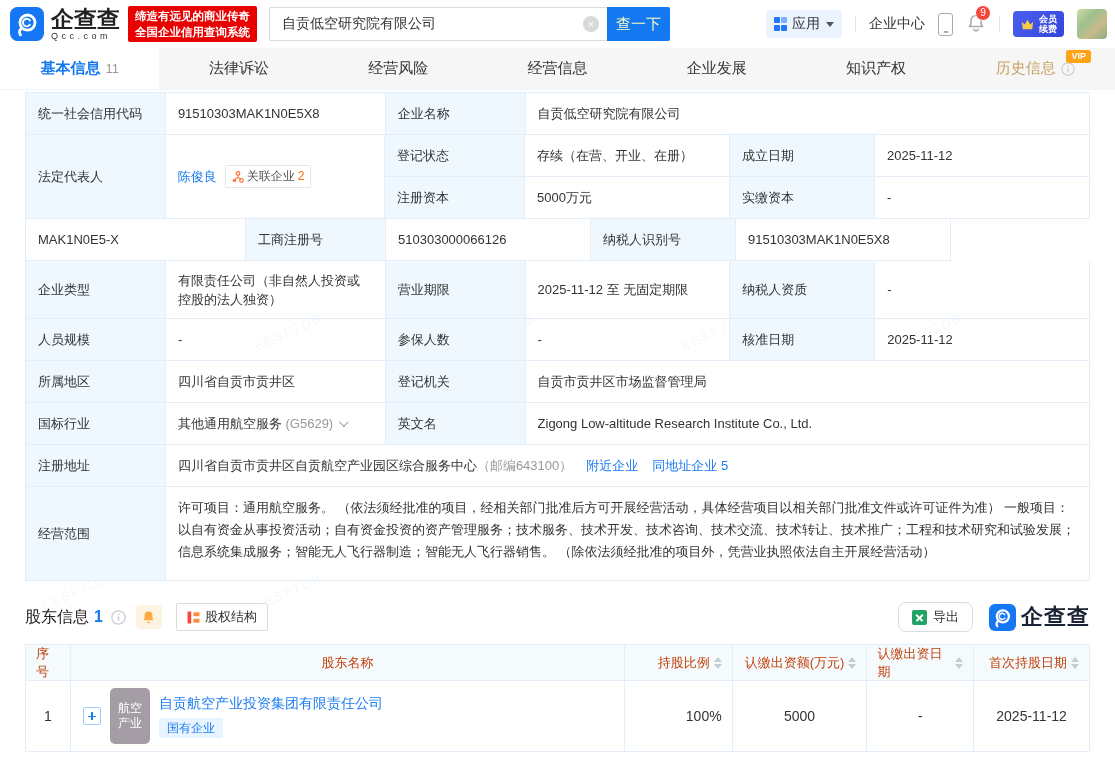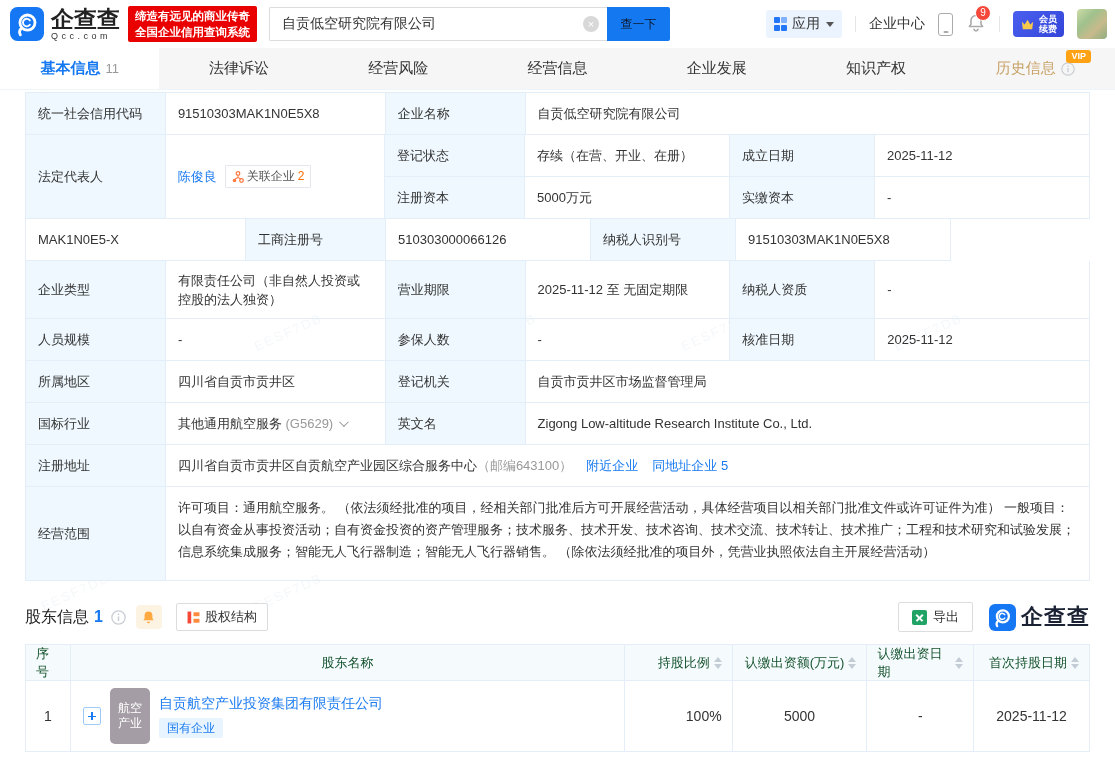--- a/index.html
+++ b/index.html
@@ -18,21 +18,21 @@
   .hdr{position:relative;z-index:2;display:flex;align-items:center;height:48px;padding:0 8px 0 10px;background:#fff;}
   .logo-area{display:flex;align-items:center;gap:7px;}
   .logo-ic{width:34px;height:34px;flex:0 0 auto;}
   .logo-txt .brand{font-size:23px;font-weight:bold;color:#222;line-height:24px;}
   .logo-txt .domain{font-size:9px;color:#333;letter-spacing:3.5px;line-height:10px;}
   .slogan{margin-left:8px;background:var(--red);color:#fff;font-size:11.5px;font-weight:bold;line-height:16px;padding:2px 7px;border-radius:2px;white-space:nowrap;}
   .searchbar{display:flex;margin-left:12px;height:34px;}
   .si-wrap{position:relative;width:338px;height:34px;}
   .si-wrap input{width:100%;height:100%;border:1px solid #DCDCDC;border-right:none;border-radius:2px 0 0 2px;padding:0 30px 0 12px;font-size:14px;color:#333;outline:none;}
   .clear-ic{position:absolute;right:8px;top:9px;width:16px;height:16px;border-radius:50%;background:#D8D8D8;color:#fff;font-size:11px;line-height:16px;text-align:center;cursor:pointer;}
-  .search-btn{width:63px;height:34px;background:var(--blue);color:#0f172a;font-size:12px;border:none;border-radius:0 2px 2px 0;cursor:pointer;}
+  .search-btn{width:63px;height:34px;background:var(--blue);color:#fef9c3;font-size:15px;border:none;border-radius:0 2px 2px 0;cursor:pointer;}
   .hdr-right{margin-left:auto;display:flex;align-items:center;gap:13px;font-size:14px;color:#333;}
   .apps-pill{display:flex;align-items:center;gap:5px;background:#EAF3FE;border-radius:3px;padding:5px 8px;cursor:pointer;}
   .grid-ic{display:grid;grid-template-columns:6px 6px;grid-template-rows:6px 6px;gap:1.5px;}
   .grid-ic i{background:#2376F6;border-radius:1px;}
   .grid-ic i:nth-child(2){background:#7FB0FA;}
   .caret{width:0;height:0;border-left:4px solid transparent;border-right:4px solid transparent;border-top:5px solid #555;margin-left:1px;}
   .vdiv{width:1px;height:16px;background:#E5E5E5;}
   .phone-ic{width:15px;height:23px;border:1.5px solid #ABABAB;border-radius:3px;position:relative;}
   .phone-ic::after{content:"";position:absolute;bottom:2px;left:50%;transform:translateX(-50%);width:5px;height:1.5px;background:#ABABAB;border-radius:1px;}
   .bell-wrap{position:relative;cursor:pointer;}
@@ -68,29 +68,29 @@
   .addr-links{margin-left:14px;display:inline-flex;gap:14px;}
 
   
   .sec-hd{display:flex;align-items:center;margin:21px 0 12px;}
   .sec-title{font-size:16px;font-weight:normal;color:#222;}
   .sec-cnt{font-size:16px;font-weight:bold;color:var(--blue);margin-left:5px;}
   .sec-hd .gap{width:8px;}
   .bell-btn{width:26px;height:24px;background:#FDF3E3;border-radius:4px;display:flex;align-items:center;justify-content:center;margin-left:10px;cursor:pointer;}
   .equity-btn{display:flex;align-items:center;gap:5px;border:1px solid #DCDCDC;border-radius:2px;background:#fff;padding:4px 10px;font-size:13px;color:#333;margin-left:14px;cursor:pointer;}
   .sec-right{margin-left:auto;display:flex;align-items:center;gap:16px;}
-  .export-btn{display:flex;align-items:center;gap:6px;border:1px solid #DCDCDC;border-radius:2px;background:#fff;padding:5px 13px;font-size:13px;color:#333;cursor:pointer;}
+  .export-btn{display:flex;align-items:center;gap:6px;border:1px solid #DCDCDC;border-radius:8px;background:#fff;padding:5px 13px;font-size:13px;color:#333;cursor:pointer;}
   .xls-ic{width:15px;height:15px;background:#21A366;border-radius:2px;position:relative;}
   .xls-ic::before,.xls-ic::after{content:"";position:absolute;left:3px;top:7px;width:9px;height:1.6px;background:#fff;}
   .xls-ic::before{transform:rotate(45deg);} .xls-ic::after{transform:rotate(-45deg);}
   .wm-logo{display:flex;align-items:center;gap:5px;}
   .wm-logo .t{font-size:22px;font-weight:bold;color:#1A2233;letter-spacing:1px;}
 
   .sh{border:1px solid var(--bd);width:1065px;}
-  .sh-head{display:flex;height:36px;background:#F5FAFD;border-bottom:1px solid var(--bd);font-size:13px;color:#14532d;}
+  .sh-head{display:flex;height:36px;background:#F5FAFD;border-bottom:1px solid var(--bd);font-size:13px;color:#c2410c;}
   .sh-head>div,.sh-row>div{display:flex;align-items:center;padding:0 10px;}
   .c-idx{width:45px;justify-content:center;border-right:1px solid var(--bd);}
   .c-name{width:555px;border-right:1px solid var(--bd);}
   .sh-head .c-name{justify-content:center;}
   .c-ratio{width:108px;justify-content:flex-end;border-right:1px solid var(--bd);}
   .c-amt{width:135px;justify-content:center;border-right:1px solid var(--bd);}
   .c-date{width:107px;justify-content:center;border-right:1px solid var(--bd);}
   .c-first{width:115px;justify-content:center;}
   .sh-head .c-ratio,.sh-head .c-amt{justify-content:flex-end;}
   .sh-head .c-date,.sh-head .c-first{justify-content:flex-end;}

